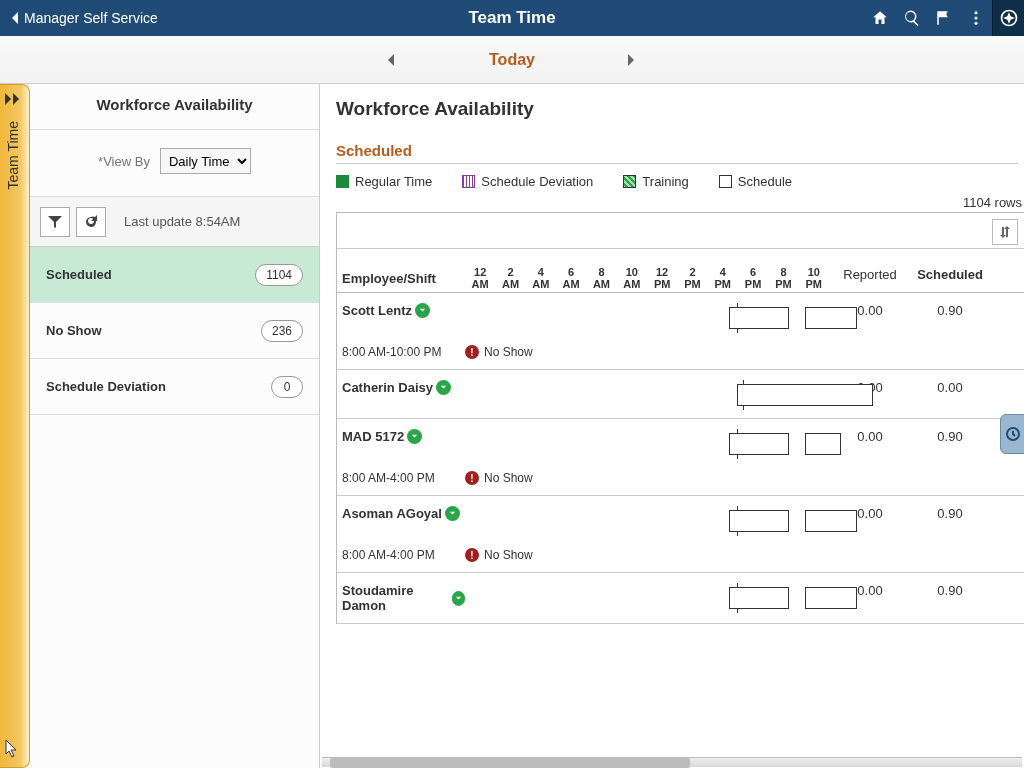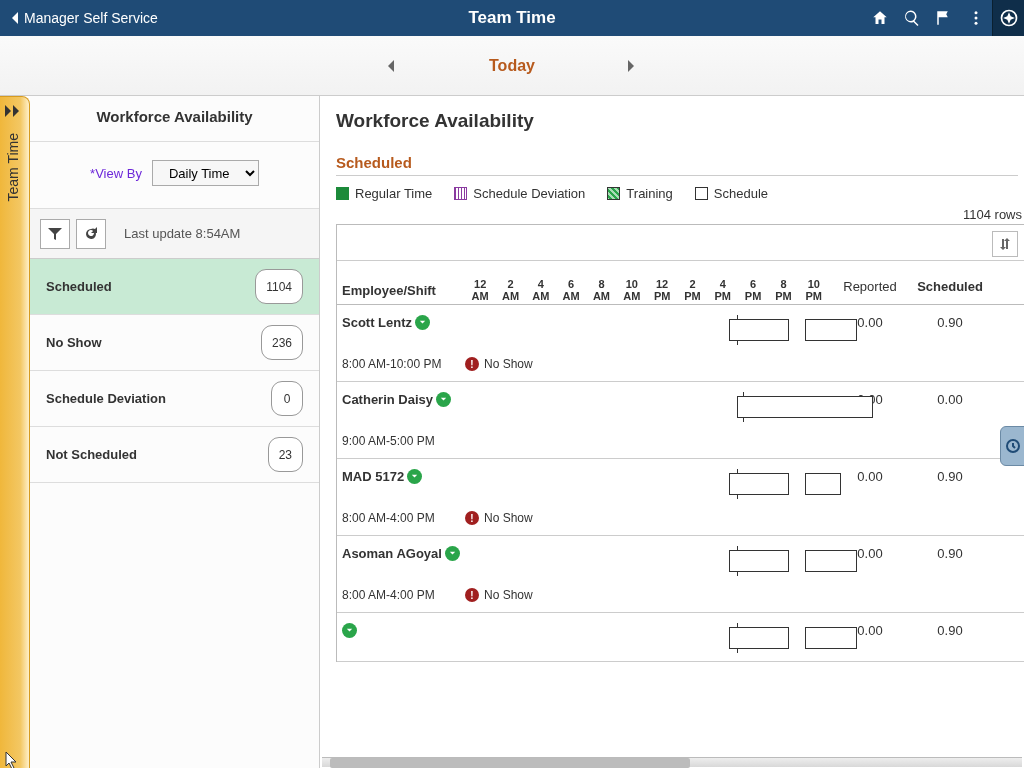--- a/index.html
+++ b/index.html
@@ -9,58 +9,58 @@
 .banner{background:#1f4b76;color:#fff;height:36px;display:flex;align-items:center;position:relative}
 .banner .back{display:flex;align-items:center;gap:4px;padding:0 10px;font-size:14px;cursor:pointer}
 .banner .back svg{fill:#fff}
 .banner .title{position:absolute;left:0;right:0;text-align:center;font-size:17px;font-weight:bold;pointer-events:none}
 .banner .icons{margin-left:auto;display:flex;align-items:center;gap:0}
 .banner .icon-btn{width:32px;height:36px;display:flex;align-items:center;justify-content:center;cursor:pointer}
 .banner .icon-btn svg{fill:#fff}
 .banner .compass{background:#0f2e4a;border-left:1px solid #0a2030}
 
 
-.datebar{height:60px;border-bottom:1px solid #ccc;display:flex;align-items:center;justify-content:center;background:linear-gradient(#fafafa,#f2f2f2);gap:90px}
+.datebar{height:48px;border-bottom:1px solid #ccc;display:flex;align-items:center;justify-content:center;background:linear-gradient(#fafafa,#f2f2f2);gap:90px}
 .datebar .today{color:#b75a1d;font-weight:bold;font-size:16px}
 .datebar .arrow{cursor:pointer;width:14px;height:14px}
 .datebar .arrow svg{fill:#666}
 
 
 .row{display:flex;height:684px}
 
 
 .tab-handle{width:30px;background:linear-gradient(90deg,#f0b73b,#f3c763 70%,#fff0c9);border-top-right-radius:8px;border-bottom-right-radius:8px;border:1px solid #d69b20;border-left:none;position:relative;cursor:pointer}
 .tab-handle .chev{position:absolute;top:6px;left:3px}
 .tab-handle .chev svg{fill:#333}
 .tab-handle .vert{writing-mode:vertical-rl;transform:rotate(180deg);position:absolute;top:36px;left:5px;font-size:14px}
 .tab-handle .cursor{position:absolute;bottom:4px;left:2px}
 
 
 .sidebar{width:290px;border-right:1px solid #ccc;background:#fcfcfc;display:flex;flex-direction:column}
 .sidebar .sb-title{text-align:center;font-weight:bold;font-size:15px;padding:12px 0 16px;border-bottom:1px solid #ddd}
 .sb-viewby{display:flex;justify-content:center;align-items:center;gap:10px;padding:18px 0 22px;border-bottom:1px solid #ddd}
-.sb-viewby label{color:#6d28d9}
-.sb-viewby select{height:26px;border:1px solid #aaa;background:#f7f7f7;font-size:13px;padding:0 12px}
+.sb-viewby label{color:#737373}
+.sb-viewby select{height:26px;border:1px solid #aaa;background:#f7f7f7;font-size:13px;padding:0 4px}
 .sb-tools{display:flex;align-items:center;height:50px;border-bottom:1px solid #ccc;background:#f5f5f5;padding:0 10px;gap:6px}
 .tool-btn{width:30px;height:30px;border:1px solid #aaa;background:#fff;display:flex;align-items:center;justify-content:center;cursor:pointer}
 .tool-btn svg{fill:#444}
 .sb-tools .upd{margin-left:12px;color:#555}
 .status-list{}
 .status-item{display:flex;align-items:center;justify-content:space-between;height:56px;padding:0 16px;border-bottom:1px solid #ddd;cursor:pointer;font-weight:bold}
 .status-item.active{background:#c8ead4}
-.status-item .pill{min-width:32px;height:35px;border:1px solid #999;border-radius:11px;background:#fff;display:flex;align-items:center;justify-content:center;font-size:12px;padding:0 10px;font-weight:normal}
+.status-item .pill{min-width:32px;height:22px;border:1px solid #999;border-radius:11px;background:#fff;display:flex;align-items:center;justify-content:center;font-size:12px;padding:0 10px;font-weight:normal}
 .status-item .chev-d svg{fill:#666}
 
 
 .main{flex:1;padding:14px 0 0 16px;overflow:hidden;position:relative}
 .main h1{margin:0 0 22px 0;font-size:19px;font-weight:bold}
 .sec-title{color:#b75a1d;font-weight:bold;font-size:15px;margin-bottom:4px}
 .sec-underline{border-bottom:1px solid #ccc;margin-bottom:10px;margin-right:6px}
 
-.legend{display:flex;align-items:center;gap:22px;margin-bottom:6px;font-size:13px}
+.legend{display:flex;align-items:center;gap:30px;margin-bottom:6px;font-size:13px}
 .legend .item{display:flex;align-items:center;gap:6px}
 .sw{width:13px;height:13px;border:1px solid #333;display:inline-block}
 .sw.reg{background:#1c8a3a;border-color:#1c8a3a}
 .sw.dev{background:#fff;border:1px solid #8a3aa0;background-image:linear-gradient(90deg,#8a3aa0 1px,transparent 1px);background-size:3px 100%}
 .sw.trn{background:#2aa54a;background-image:linear-gradient(45deg,rgba(255,255,255,.6) 25%,transparent 25%,transparent 50%,rgba(255,255,255,.6) 50%,rgba(255,255,255,.6) 75%,transparent 75%);background-size:6px 6px}
 .sw.sch{background:#fff;border:1px solid #333}
 .rows-count{text-align:right;font-size:13px;margin-right:2px;margin-bottom:2px}
 
 .grid-wrap{border-top:1px solid #bbb;border-left:1px solid #bbb;position:relative}
 .sort-btn{position:absolute;right:6px;top:6px;width:26px;height:26px;border:1px solid #bbb;background:#fff;display:flex;align-items:center;justify-content:center;cursor:pointer}
@@ -187,24 +187,20 @@
           <span>Scheduled</span>
           <span class="pill">1104</span>
         </div>
         <div class="status-item">
           <span>No Show</span>
           <span class="pill">236</span>
         </div>
         <div class="status-item">
           <span>Schedule Deviation</span>
           <span class="pill">0</span>
-        </div>
-        <div class="status-item">
-          <span>Not Scheduled</span>
-          <span class="pill">23</span>
         </div>
       </div>
   </div>
 
   <div class="main">
     <h1>Workforce Availability</h1>
     <div class="sec-title">Scheduled</div>
     <div class="sec-underline"></div>
 
     <div class="legend">
@@ -290,23 +286,20 @@
                   </svg>
                 </span>
               </div>
               <div class="emp-bars">
                 <div class="tick" style="left: 278px;"></div>
                 <div class="bar" style="left: 272px; width: 136px;"></div>
               </div>
               <div class="emp-rep">0.00</div>
               <div class="emp-sch">0.00</div>
             </div>
-            <div class="emp-sub">
-              <div class="shift">9:00 AM-5:00 PM</div>
-            </div>
           </div>
           <div class="emp-row">
             <div class="emp-top">
               <div class="emp-name">
                 <span>MAD 5172</span>
                 <span class="round-chev">
                   <svg width="9" height="9" viewBox="0 0 10 10">
                     <path d="M2 3l3 3 3-3z"></path>
                   </svg>
                 </span>
@@ -349,20 +342,21 @@
               <div class="shift">8:00 AM-4:00 PM</div>
               <div class="noshow">
                 <span class="excl">!</span>
                 <span>No Show</span>
               </div>
             </div>
           </div>
           <div class="emp-row">
             <div class="emp-top">
               <div class="emp-name">
+                <span>Stoudamire Damon</span>
                 <span class="round-chev">
                   <svg width="9" height="9" viewBox="0 0 10 10">
                     <path d="M2 3l3 3 3-3z"></path>
                   </svg>
                 </span>
               </div>
               <div class="emp-bars">
                 <div class="tick" style="left: 272px;"></div>
                 <div class="bar" style="left: 264px; width: 60px;"></div>
                 <div class="bar" style="left: 340px; width: 52px;"></div>

